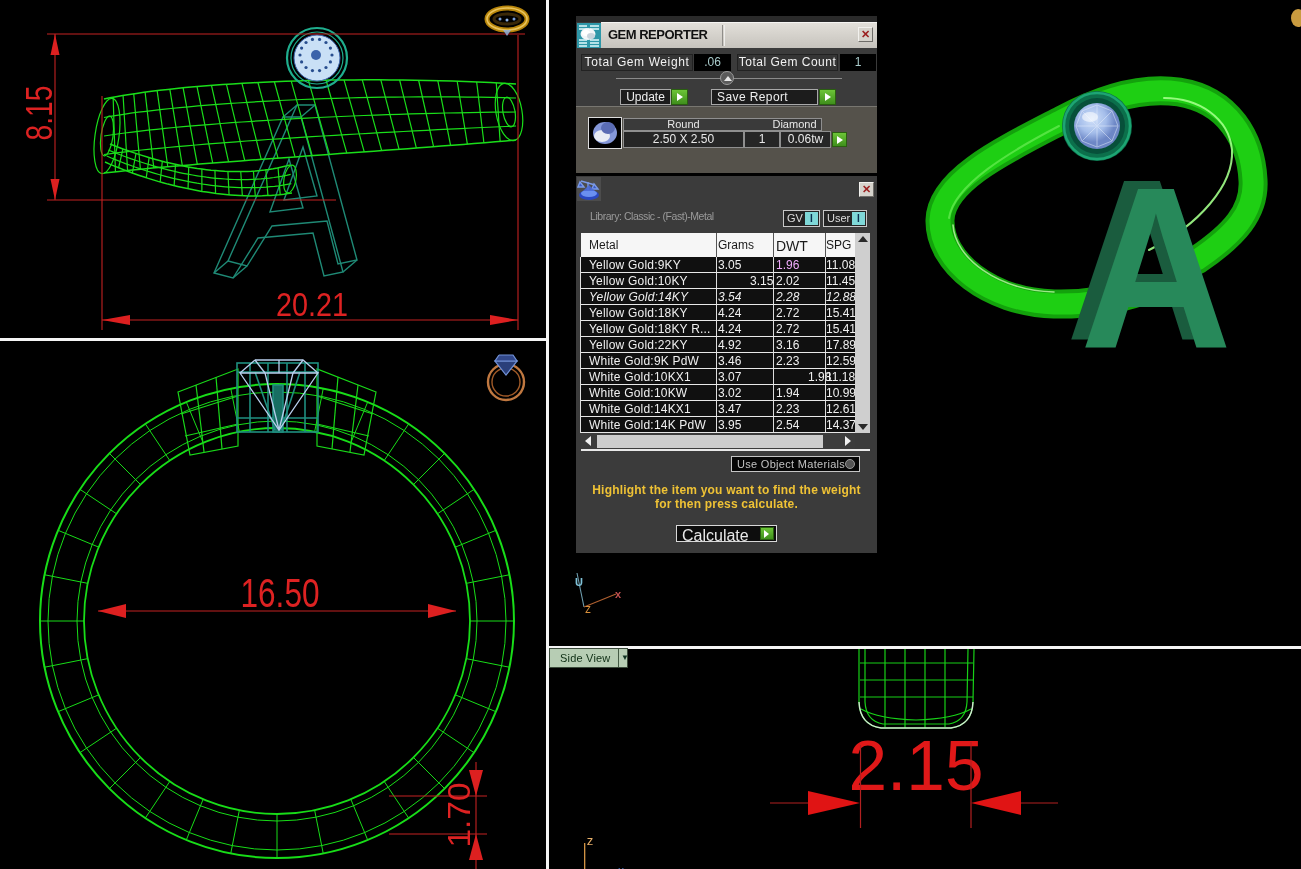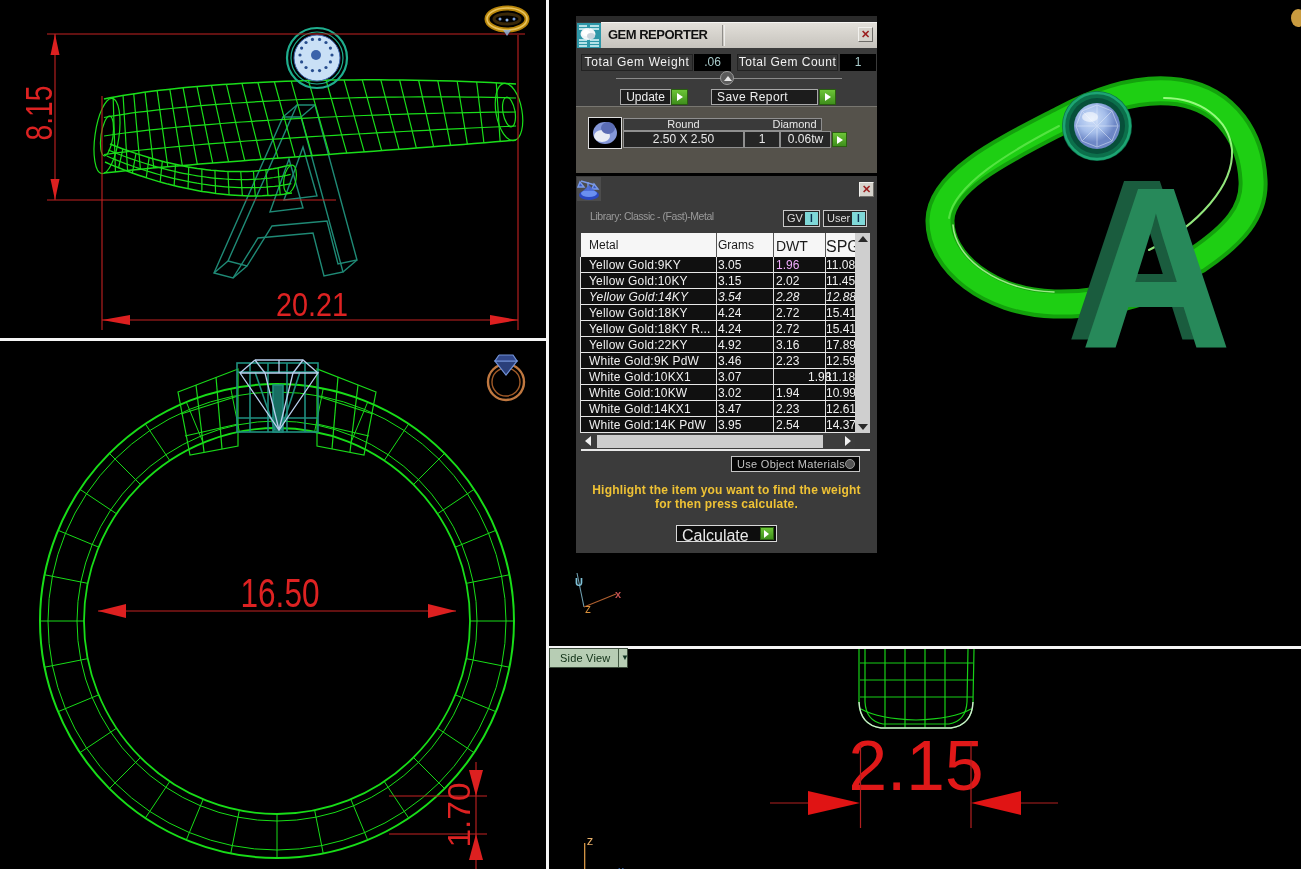--- a/index.html
+++ b/index.html
@@ -426,38 +426,38 @@
     </div>
     <div class="abs" style="left:247px;top:34px;width:44px;height:17px;background:#242424;border:1px solid #c8c8c8;box-sizing:border-box;">
       <span class="abs" style="left:3px;top:1px;font-size:11px;color:#ddd;">User</span>
       <span class="abs" style="left:28px;top:1px;width:13px;height:13px;background:#7fd8d8;color:#0a3050;font-size:10px;font-weight:bold;text-align:center;line-height:13px;">I</span>
     </div>
 
     <div class="abs" style="left:5px;top:57px;width:274px;height:24px;background:#f6f6f6;">
       <span class="abs" style="left:8px;top:5px;font-size:12px;color:#1a1a1a;">Metal</span>
       <span class="abs" style="left:137px;top:5px;font-size:12px;color:#1a1a1a;">Grams</span>
       <span class="abs" style="left:195px;top:5px;font-size:14px;color:#1a1a1a;">DWT</span>
-      <span class="abs" style="left:245px;top:5px;font-size:16px;color:#1a1a1a;">SPG</span>
+      <span class="abs" style="left:245px;top:5px;font-size:12px;color:#1a1a1a;">SPG</span>
       <span class="abs" style="left:135px;top:0;width:1px;height:24px;background:#555;"></span>
       <span class="abs" style="left:192px;top:0;width:1px;height:24px;background:#555;"></span>
       <span class="abs" style="left:244px;top:0;width:1px;height:24px;background:#555;"></span>
     </div>
     <div id="mwrows" class="abs" style="left:4px;top:81px;width:275px;height:176px;background:#050505;overflow:hidden;border-left:1.5px solid #e0e0e0;box-sizing:border-box;text-align:center;">
         <div class="abs" style="left:0;top:0px;width:274px;height:16px;border-bottom:1px solid #e8e8e8;box-sizing:border-box;background:#101010;">
           <span class="abs" style="left:8px;top:1px;font-size:12px;color:#f0f0f0;letter-spacing:0.2px;">Yellow Gold:9KY</span>
           <span class="abs" style="left:137px;top:1px;font-size:12px;color:#f0f0f0;">3.05</span>
           <span class="abs" style="left:195px;top:1px;font-size:12px;color:#f0abfc;">1.96</span>
           <span class="abs" style="left:245px;top:1px;font-size:12px;color:#f0f0f0;">11.08</span>
           <span class="abs" style="left:135px;top:0;width:1px;height:15px;background:#ddd;"></span>
           <span class="abs" style="left:192px;top:0;width:1px;height:15px;background:#ddd;"></span>
           <span class="abs" style="left:244px;top:0;width:1px;height:15px;background:#ddd;"></span>
         </div>
         <div class="abs" style="left:0;top:16px;width:274px;height:16px;border-bottom:1px solid #e8e8e8;box-sizing:border-box;background:#101010;">
           <span class="abs" style="left:8px;top:1px;font-size:12px;color:#f0f0f0;letter-spacing:0.2px;">Yellow Gold:10KY</span>
-          <span class="abs" style="left:137px;top:1px;font-size:12px;color:#f0f0f0;">3.15</span>
+          <span class="abs" style="left:137px;top:1px;font-size:12px;color:#f0f0f0;padding-left:32px;">3.15</span>
           <span class="abs" style="left:195px;top:1px;font-size:12px;color:#f0f0f0;">2.02</span>
           <span class="abs" style="left:245px;top:1px;font-size:12px;color:#f0f0f0;">11.45</span>
           <span class="abs" style="left:135px;top:0;width:1px;height:15px;background:#ddd;"></span>
           <span class="abs" style="left:192px;top:0;width:1px;height:15px;background:#ddd;"></span>
           <span class="abs" style="left:244px;top:0;width:1px;height:15px;background:#ddd;"></span>
         </div>
         <div class="abs" style="left:0;top:32px;width:274px;height:16px;border-bottom:1px solid #e8e8e8;box-sizing:border-box;background:#101010;font-style:italic;">
           <span class="abs" style="left:8px;top:1px;font-size:12px;color:#f0f0f0;letter-spacing:0.2px;">Yellow Gold:14KY</span>
           <span class="abs" style="left:137px;top:1px;font-size:12px;color:#f0f0f0;">3.54</span>
           <span class="abs" style="left:195px;top:1px;font-size:12px;color:#f0f0f0;">2.28</span>

